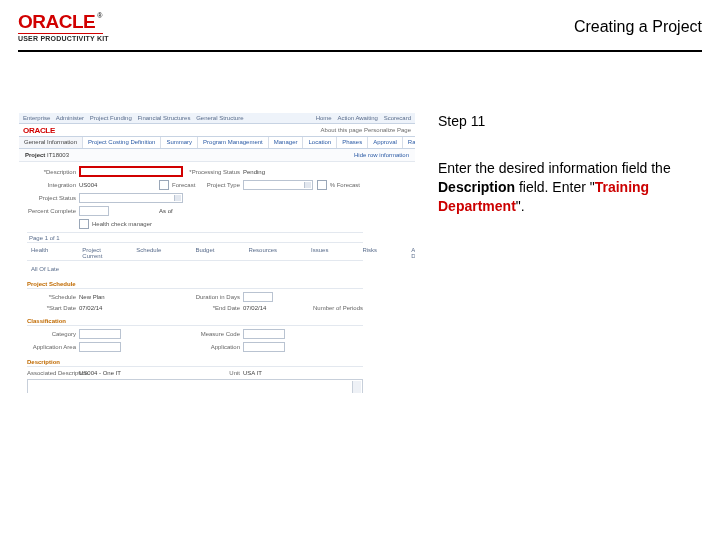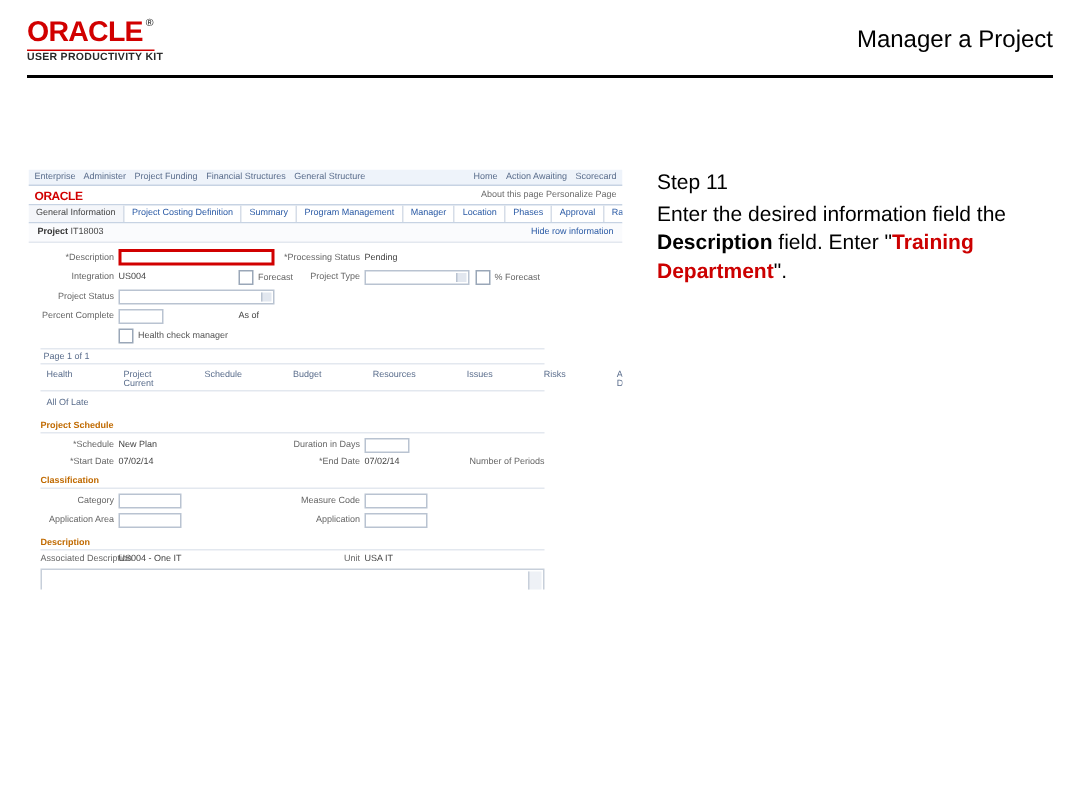--- a/index.html
+++ b/index.html
@@ -38,36 +38,36 @@
   .span2{grid-column:span 2}
   .span3{grid-column:span 3}
   .span6{grid-column:span 6}
   .section-hd{grid-column:span 6;color:#c06a00;margin-top:3px;padding:1px 0;border-bottom:1px solid #e3e8ef;font-weight:bold}
   .page-strip{grid-column:span 6;height:9px;border-top:1px solid #e3e8ef;border-bottom:1px solid #e3e8ef;display:flex;align-items:center;color:#5a6d8c;gap:6px;padding:0 2px}
   .grid-head{grid-column:span 6;display:flex;gap:34px;color:#5a6d8c;padding:1px 4px;border-bottom:1px solid #e3e8ef}
   .accr{margin-left:auto;display:flex;align-items:center;gap:2px}
   .bigtext{grid-column:span 6;height:22px;border:1px solid #c7cfda;position:relative}
   .bigtext:after{content:"";position:absolute;right:1px;top:1px;bottom:1px;width:8px;background:#eef1f6;border-left:1px solid #c7cfda}
   .instr{width:250px;font-size:14px;line-height:1.35}
-  .step{margin-bottom:2px}
+  .step{margin-bottom:28px}
   .strong{font-weight:bold}
   .red{color:#cc0000;font-weight:bold}
 </style>
 </head>
 <body>
 
 <div class="page">
 
   <div class="header">
     <div class="logo-block">
       <span class="logo-oracle">ORACLE</span><span class="logo-tm">®</span>
       <div class="logo-line"></div>
       <div class="logo-kit">USER PRODUCTIVITY KIT</div>
     </div>
-    <div class="doc-title">Manager a Project</div>
+    <div class="doc-title">Creating a Project</div>
   </div>
 
   <div class="hr"></div>
 
   <div class="content">
 
     <div class="screenshot">
       <div class="ss-top">
         <div class="crumbs">
           <span>Enterprise</span>

